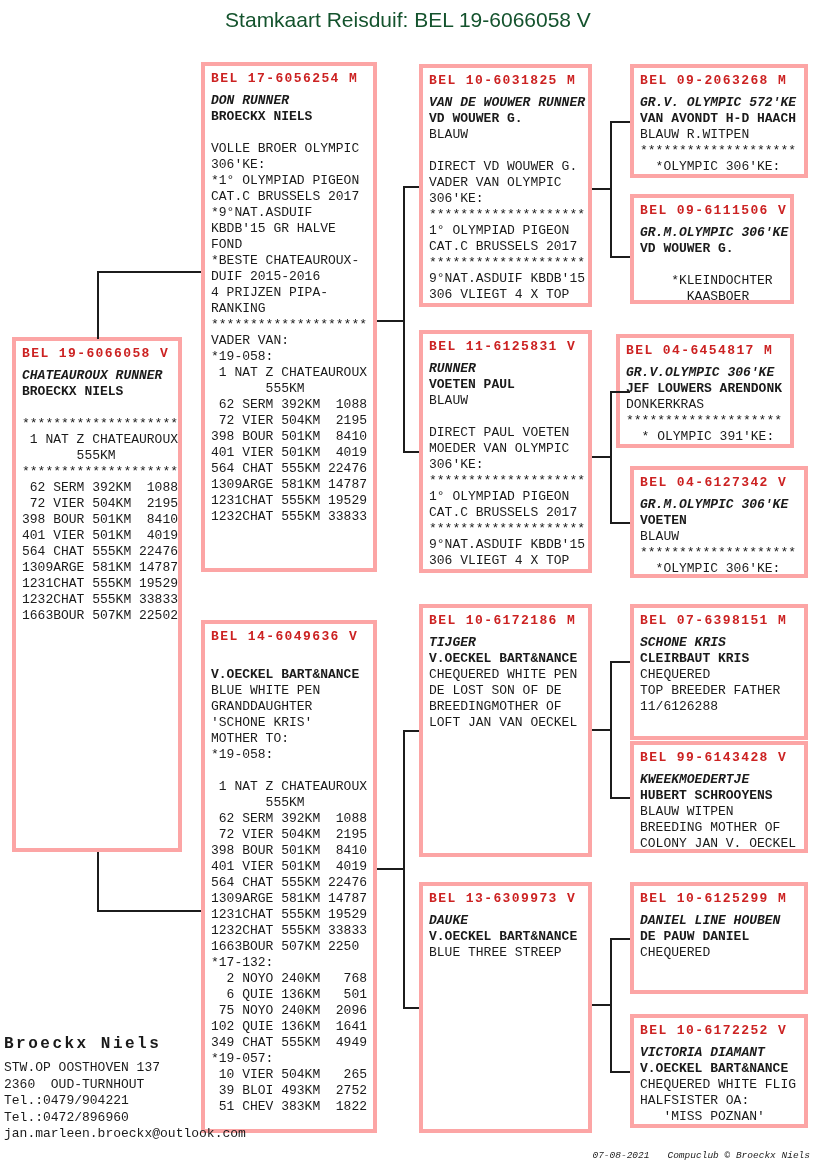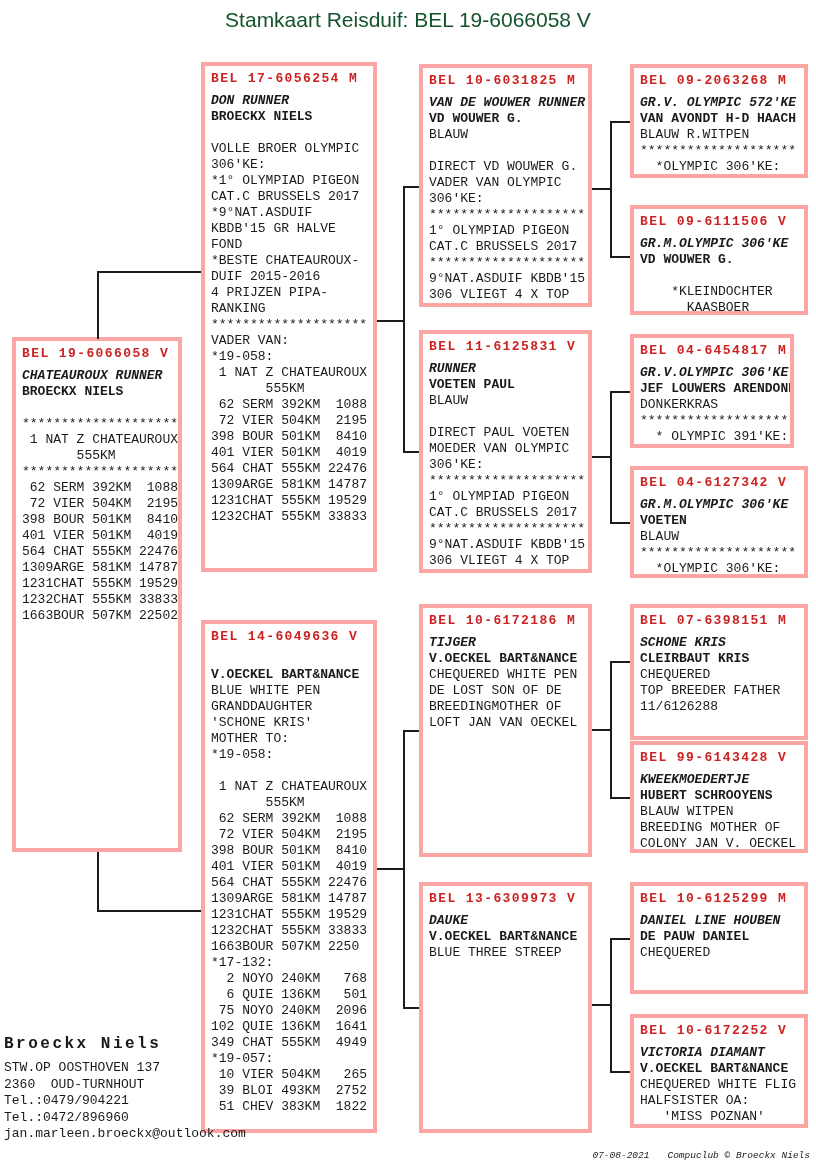--- a/index.html
+++ b/index.html
@@ -199,32 +199,32 @@
     <div class="box-ring">BEL 09-2063268 M</div>
     <div class="box-name">GR.V. OLYMPIC 572'KE</div>
     <div class="box-owner">VAN AVONDT H-D HAACH</div>
     <div class="box-body">
         <div class="bline">BLAUW R.WITPEN</div>
         <div class="bline">********************</div>
         <div class="bline">  *OLYMPIC 306'KE:</div>
       </div>
   </div>
 
-  <div class="pbox" style="left:630px;top:205px;width:178px;height:110px">
+  <div class="pbox" style="left:630px;top:194px;width:164px;height:110px">
     <div class="box-ring">BEL 09-6111506 V</div>
     <div class="box-name">GR.M.OLYMPIC 306'KE</div>
     <div class="box-owner">VD WOUWER G.</div>
     <div class="box-body">
         <div class="bline"></div>
         <div class="bline">    *KLEINDOCHTER</div>
         <div class="bline">      KAASBOER</div>
       </div>
   </div>
 
-  <div class="pbox" style="left:630px;top:334px;width:164px;height:114px">
+  <div class="pbox" style="left:616px;top:334px;width:178px;height:114px">
     <div class="box-ring">BEL 04-6454817 M</div>
     <div class="box-name">GR.V.OLYMPIC 306'KE</div>
     <div class="box-owner">JEF LOUWERS ARENDONK</div>
     <div class="box-body">
         <div class="bline">DONKERKRAS</div>
         <div class="bline">********************</div>
         <div class="bline">  * OLYMPIC 391'KE:</div>
       </div>
   </div>
 

